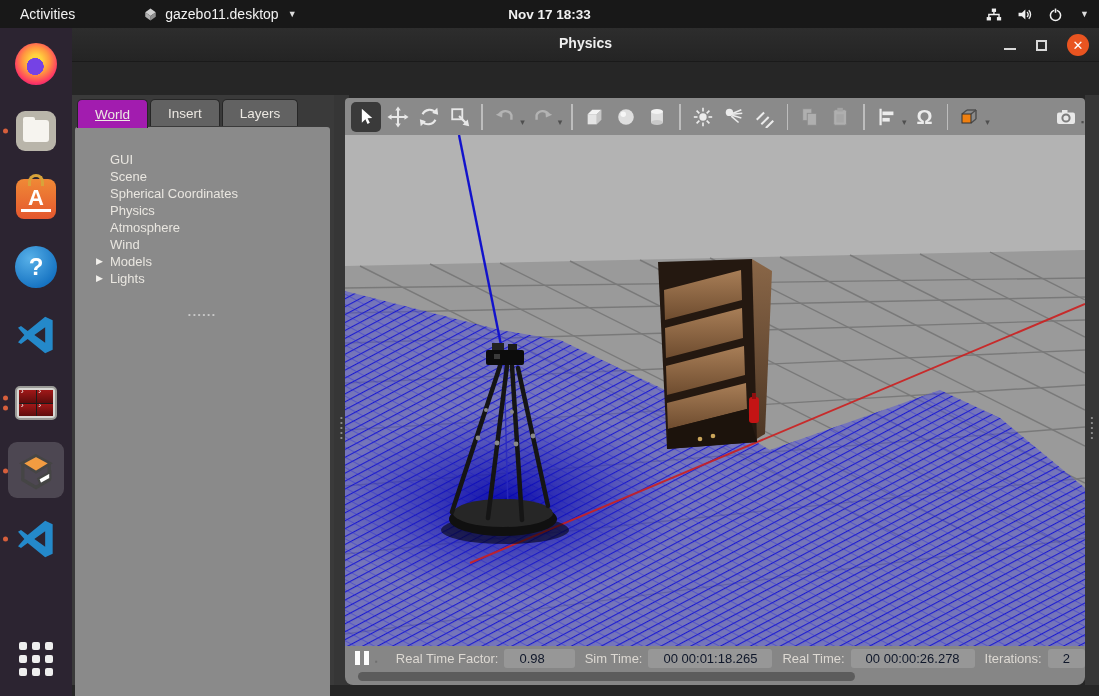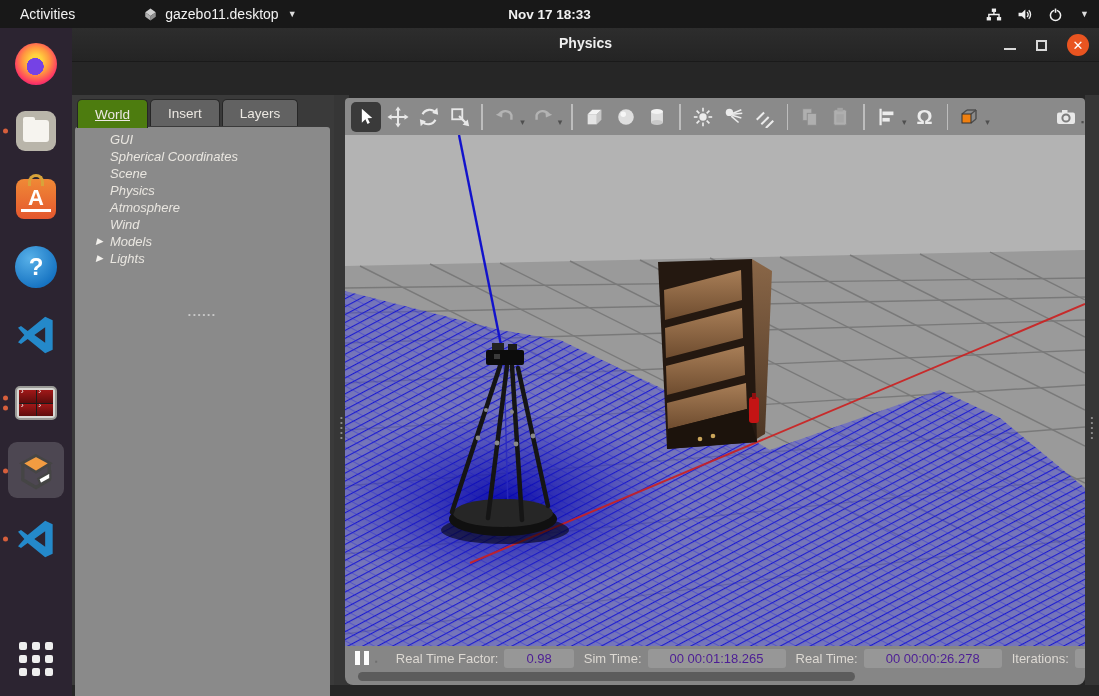--- a/index.html
+++ b/index.html
@@ -58,23 +58,23 @@
     display:flex; align-items:center; justify-content:center; line-height:1;}
   #menubar { position:absolute; left:0; top:35px; width:100%; height:32px; background:#262626; display:flex;
     align-items:center; gap:27px; padding-left:14px; color:#dad6d1; font-size:14.5px;}
   .mnemonic::first-letter { text-decoration:underline; }
 
   
   #panel { position:absolute; left:0; top:67px; width:262px; height:590px; background:#3a3a3a; }
   #tabs { position:absolute; left:5px; top:4px; display:flex; gap:2px; }
   .tab { height:27px; padding:0 17px; display:flex; align-items:center; font-size:13.5px; color:#ece8e2;
     background:#626262; border:1px solid #262626; border-bottom:none; border-radius:5px 5px 0 0;}
-  .tab.active { background:#4d7c0f; height:29px; position:relative; z-index:2;text-decoration:underline; }
+  .tab.active { background:#a21caf; height:29px; position:relative; z-index:2;text-decoration:underline; }
   #panel-body { position:absolute; left:3px; top:32px; width:255px; height:585px; background:#8a8a8a; border-radius:3px;}
-  #tree { position:absolute; left:0; top:4px; width:100%;font-style:italic; }
+  #tree { position:absolute; left:0; top:24px; width:100%; }
   .tree-row { height:17px; display:flex; align-items:center; padding-left:35px; color:#e9e6e0;
     font-size:13px; position:relative;}
   .tree-row .arrow { position:absolute; left:21px; top:3px; font-size:9px; color:#f2f0ec; }
   #tree-splitter { position:absolute; left:0; top:176px; width:100%; height:10px; text-align:center; }
   #tree-splitter span { color:#c9c9c9; font-size:8px; letter-spacing:2px; line-height:4px; display:inline-block;}
   #prop-header { position:absolute; left:2px; top:186px; width:250px; height:23px; background:#3f3f3f;
     display:flex; align-items:center; color:#f4f2ee; font-weight:bold; font-size:13.5px;}
   #prop-header .c1 { padding-left:9px; width:155px;}
 
   
@@ -100,21 +100,21 @@
 
   
   #gz-status { position:absolute; left:0; top:551px; width:740px; height:39px; background:#868686;
     border-radius:0 0 8px 8px; }
   .st-row { position:absolute; left:0; top:0; width:100%; height:24px; display:flex; align-items:center;
     font-size:13px; color:#ddd9d3; white-space:nowrap; overflow:hidden;}
   .pause-btn { display:flex; gap:4px; margin:0 6px 0 10px; }
   .pause-btn i { width:5px; height:14px; background:#fdfdfd; }
   .step-btn { color:#6f6f6f; font-size:8px; margin:6px 8px 0 0;}
   .st-label { margin:0 6px 0 10px; }
-  .st-val { background:#979797; color:#4c1d95; border-radius:3px; padding:2px 22px; font-size:13px; }
+  .st-val { background:#979797; color:#0f172a; border-radius:3px; padding:2px 15px; font-size:13px; }
   #rtf-val { width:85px; }
   #iter-val { width:40px; }
   #gz-scroll { position:absolute; left:13px; top:26px; width:497px; height:9px; background:#5c5c5c; border-radius:5px;}
 </style>
 </head>
 <body>
 
 <div id="screen">
 
   <div id="topbar">
@@ -247,24 +247,24 @@
         <div class="tab active">World</div>
         <div class="tab">Insert</div>
         <div class="tab">Layers</div>
       </div>
       <div id="panel-body">
         <div id="tree">
           <div class="tree-row">
               <span>GUI</span>
             </div>
           <div class="tree-row">
+              <span>Scene</span>
+            </div>
+          <div class="tree-row">
               <span>Spherical Coordinates</span>
-            </div>
-          <div class="tree-row">
-              <span>Scene</span>
             </div>
           <div class="tree-row">
               <span>Physics</span>
             </div>
           <div class="tree-row">
               <span>Atmosphere</span>
             </div>
           <div class="tree-row">
               <span>Wind</span>
             </div>

